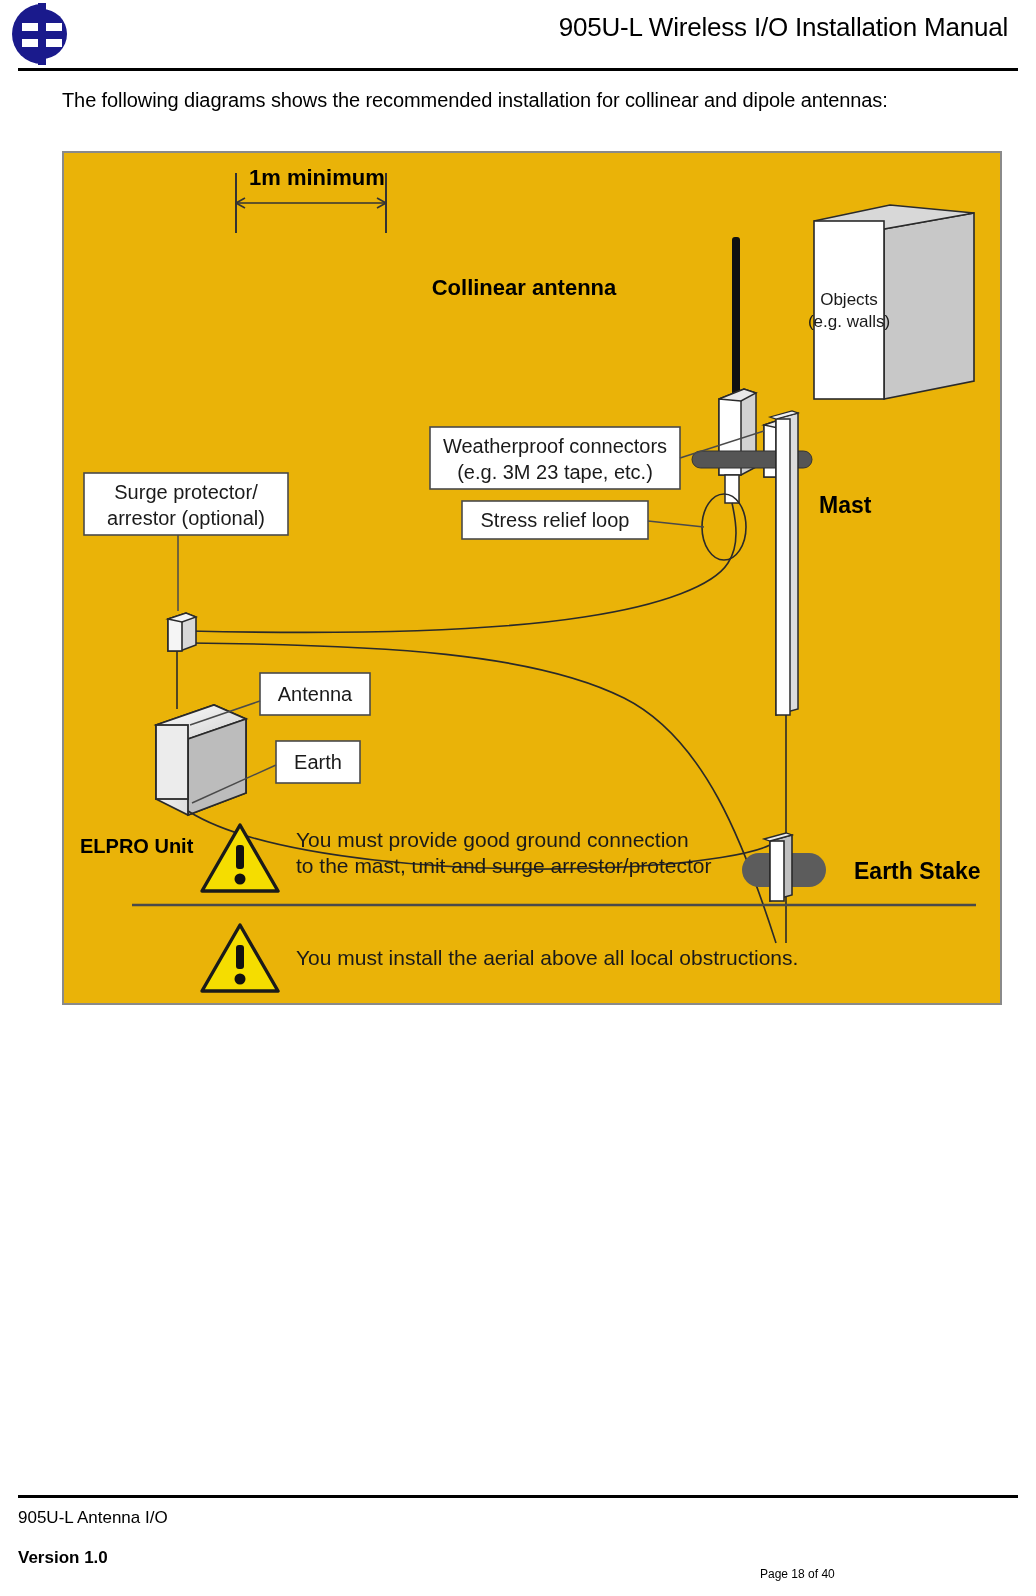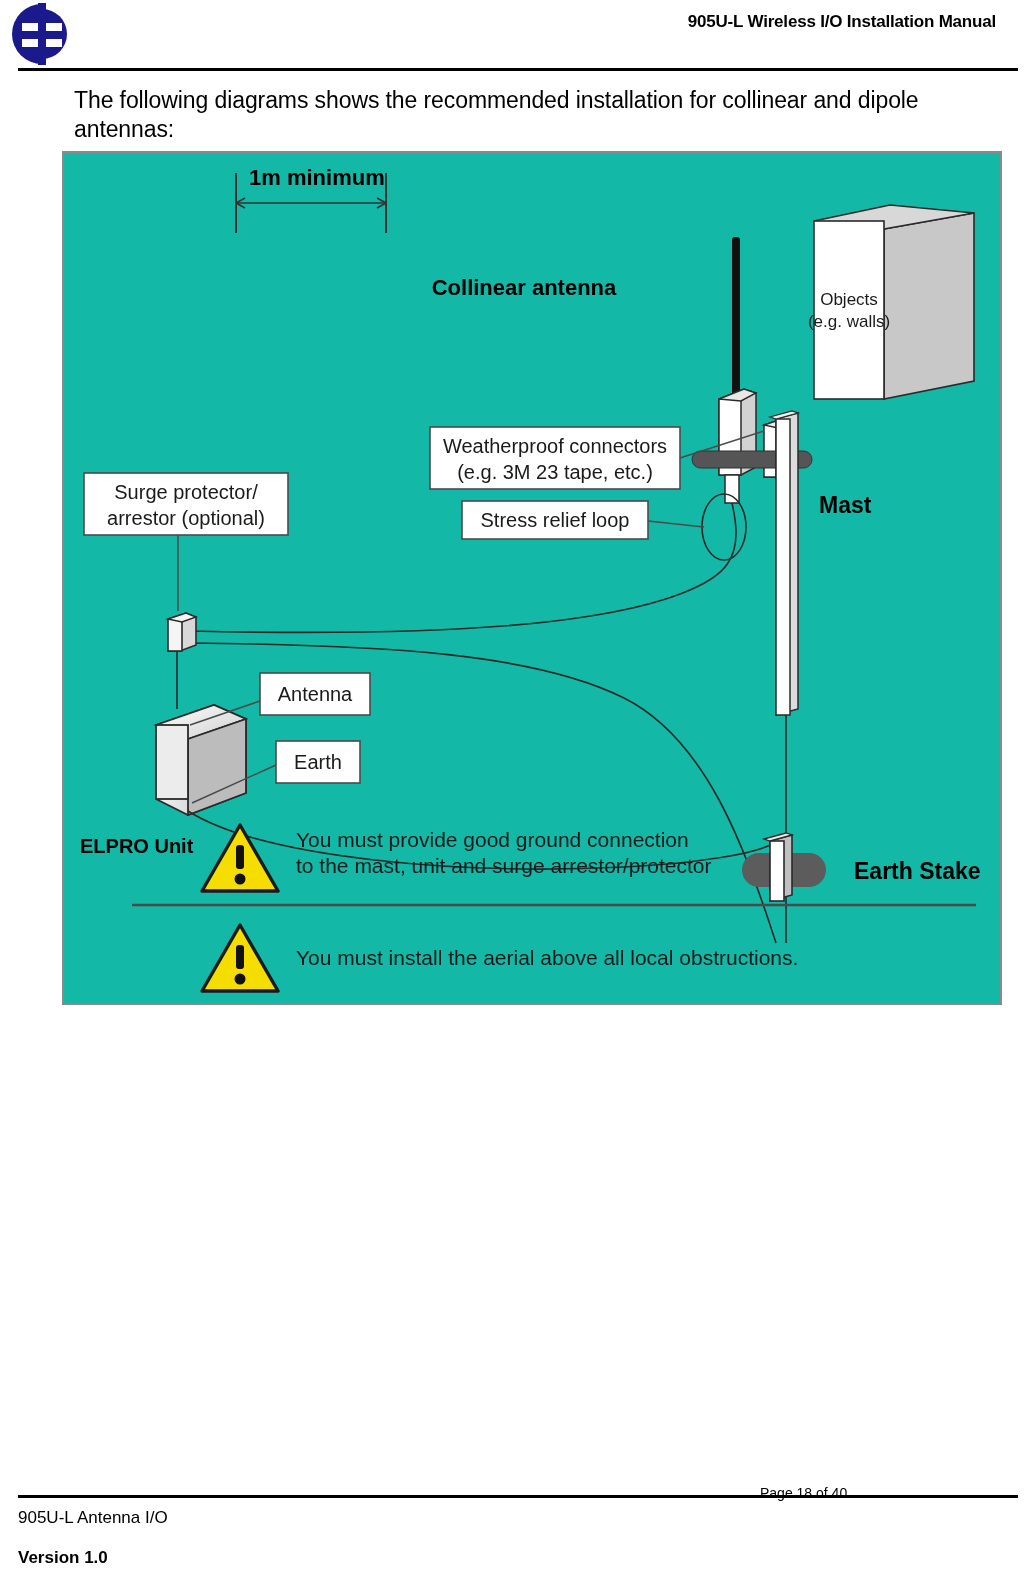--- a/index.html
+++ b/index.html
@@ -23,58 +23,57 @@
     width: 1036px;
     height: 72px;
   }
   #logo {
     position: absolute;
     left: 8px; top: 3px;
     width: 68px; height: 62px;
   }
   #header-title {
     position: absolute;
-    right: 40px;
+    right: 28px;
     top: 12px;
-    font-size: 17px;
-    font-weight: bold;
+    font-size: 26px;
+    font-weight: normal;
     letter-spacing: -0.2px;
     white-space: nowrap;
   }
   #header-rule {
     position: absolute;
     left: 18px;
     top: 68px;
     width: 1000px;
     height: 3px;
     background: #000000;
   }
 
   
   #intro {
     position: absolute;
     left: 62px;
     top: 86px;
     width: 860px;
-    font-size: 23px;
+    font-size: 20px;
     line-height: 29px;
     letter-spacing: -0.1px;
-    margin-left: 12px;
   }
 
   
   #diagram {
     position: absolute;
     left: 62px;
     top: 151px;
     width: 940px;
     height: 854px;
     border: 2px solid #8a8a8a;
     box-sizing: border-box;
-    background: #14b8a6;
+    background: #eab308;
   }
   #diagram svg {
     display: block;
     width: 936px;
     height: 850px;
   }
 
   .lbl-box-text {
     font-family: "Liberation Sans", sans-serif;
     font-size: 20px;
@@ -101,22 +100,22 @@
   }
   #footer-left {
     position: absolute;
     left: 18px;
     top: 1508px;
     font-size: 17px;
   }
   #footer-right {
     position: absolute;
     left: 760px;
-    top: 1485px;
-    font-size: 14px;
+    top: 1567px;
+    font-size: 12px;
   }
   #footer-version {
     position: absolute;
     left: 18px;
     top: 1548px;
     font-size: 17px;
     font-weight: bold;
   }
 </style>
 </head>

